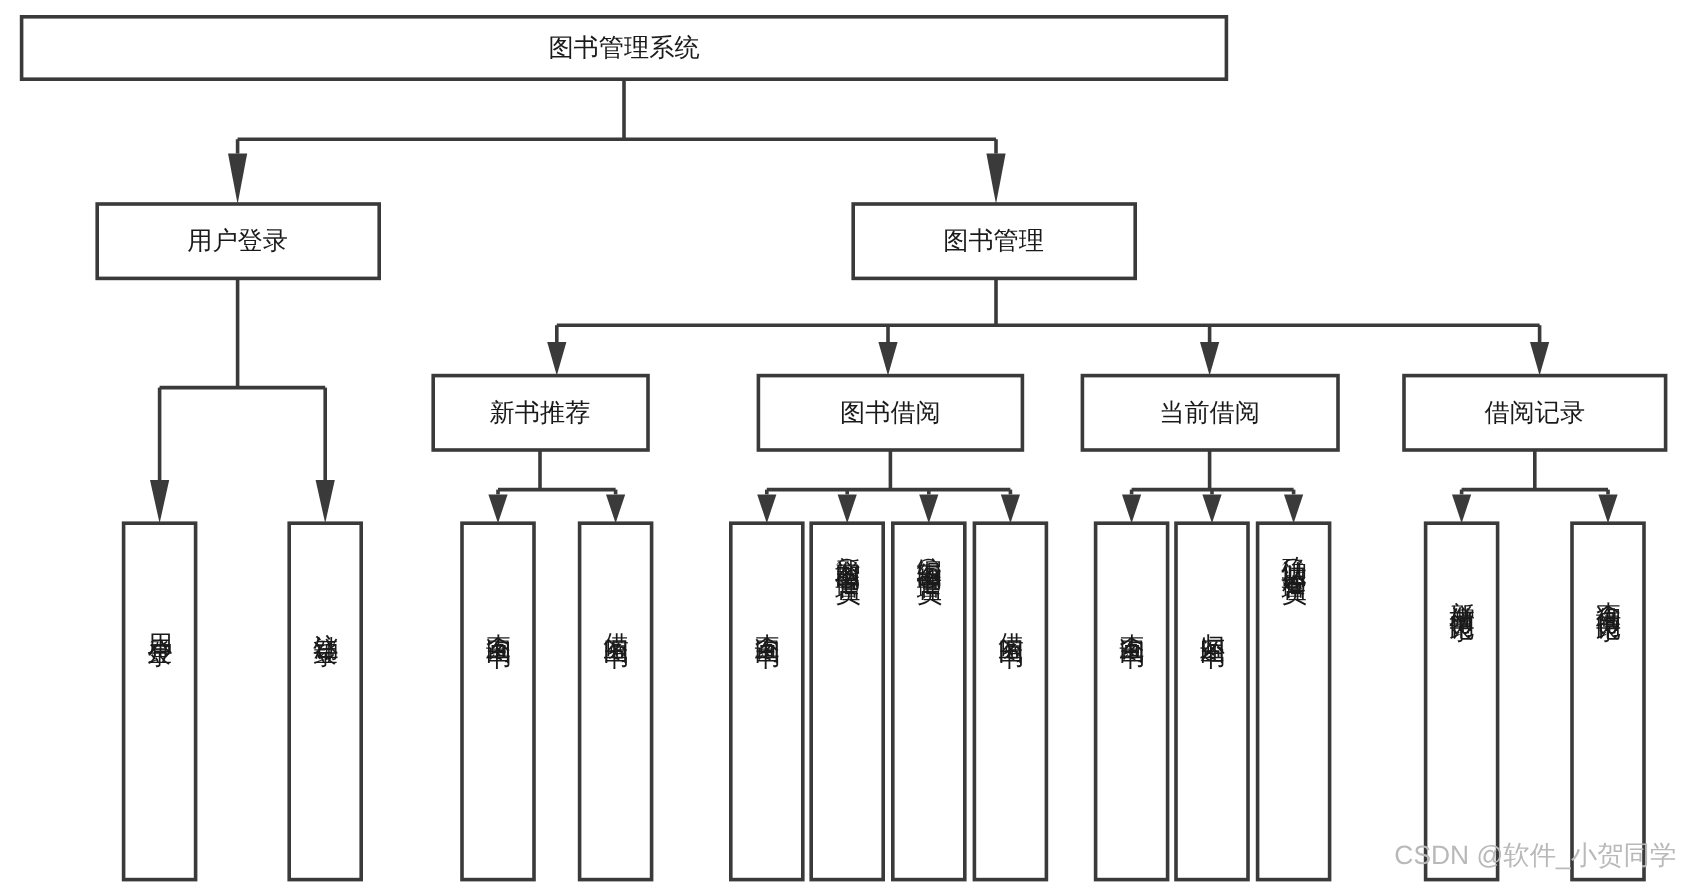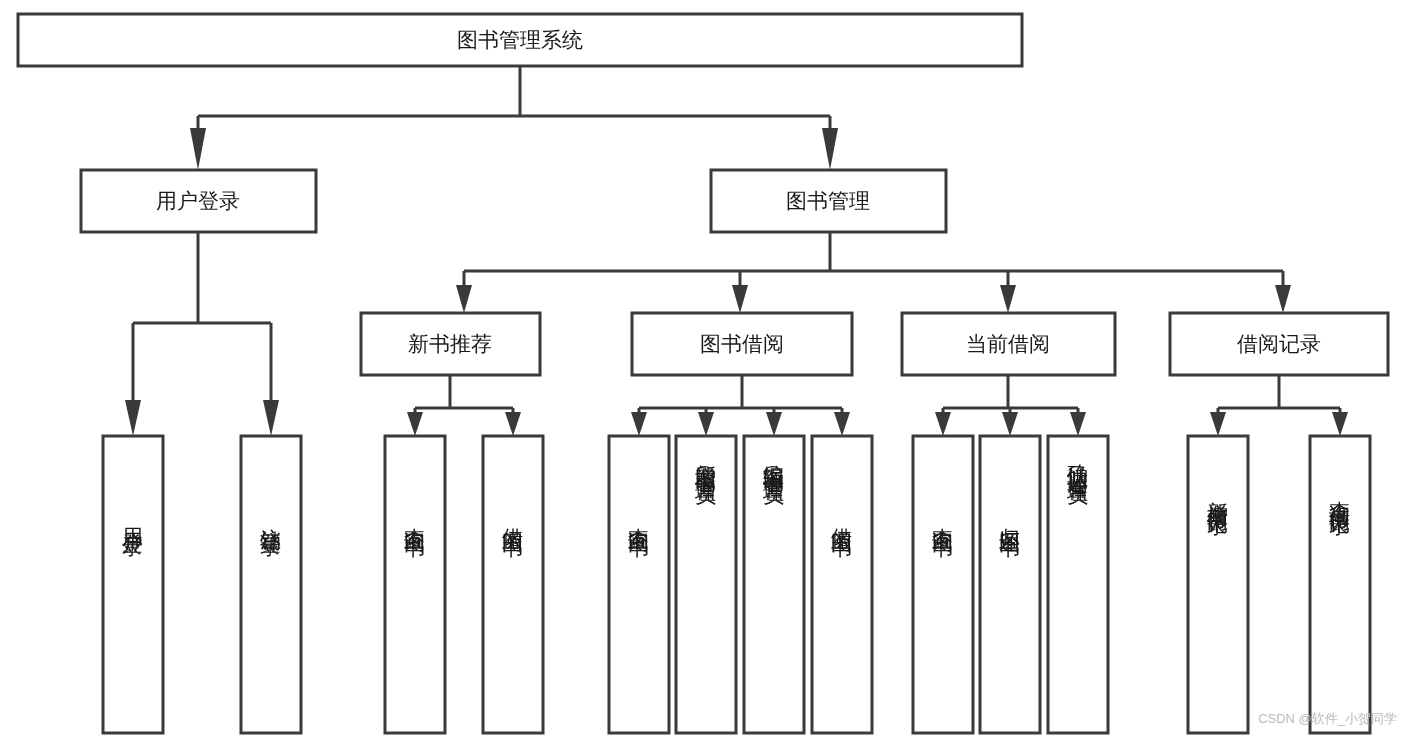--- a/index.html
+++ b/index.html
@@ -55,21 +55,21 @@
     fill: #1a1a1a;
     writing-mode: vertical-rl;
     text-orientation: upright;
     letter-spacing: 3px;
   }
   .watermark {
     position: absolute;
     right: 8px;
     bottom: 4px;
     font-family: "Liberation Sans", "DejaVu Sans", sans-serif;
-    font-size: 13px;
+    font-size: 22px;
     color: #b9b9b9;
     white-space: nowrap;
     user-select: none;
   }
 </style>
 </head>
 <body>
 
 <div id="diagram-root">
 

